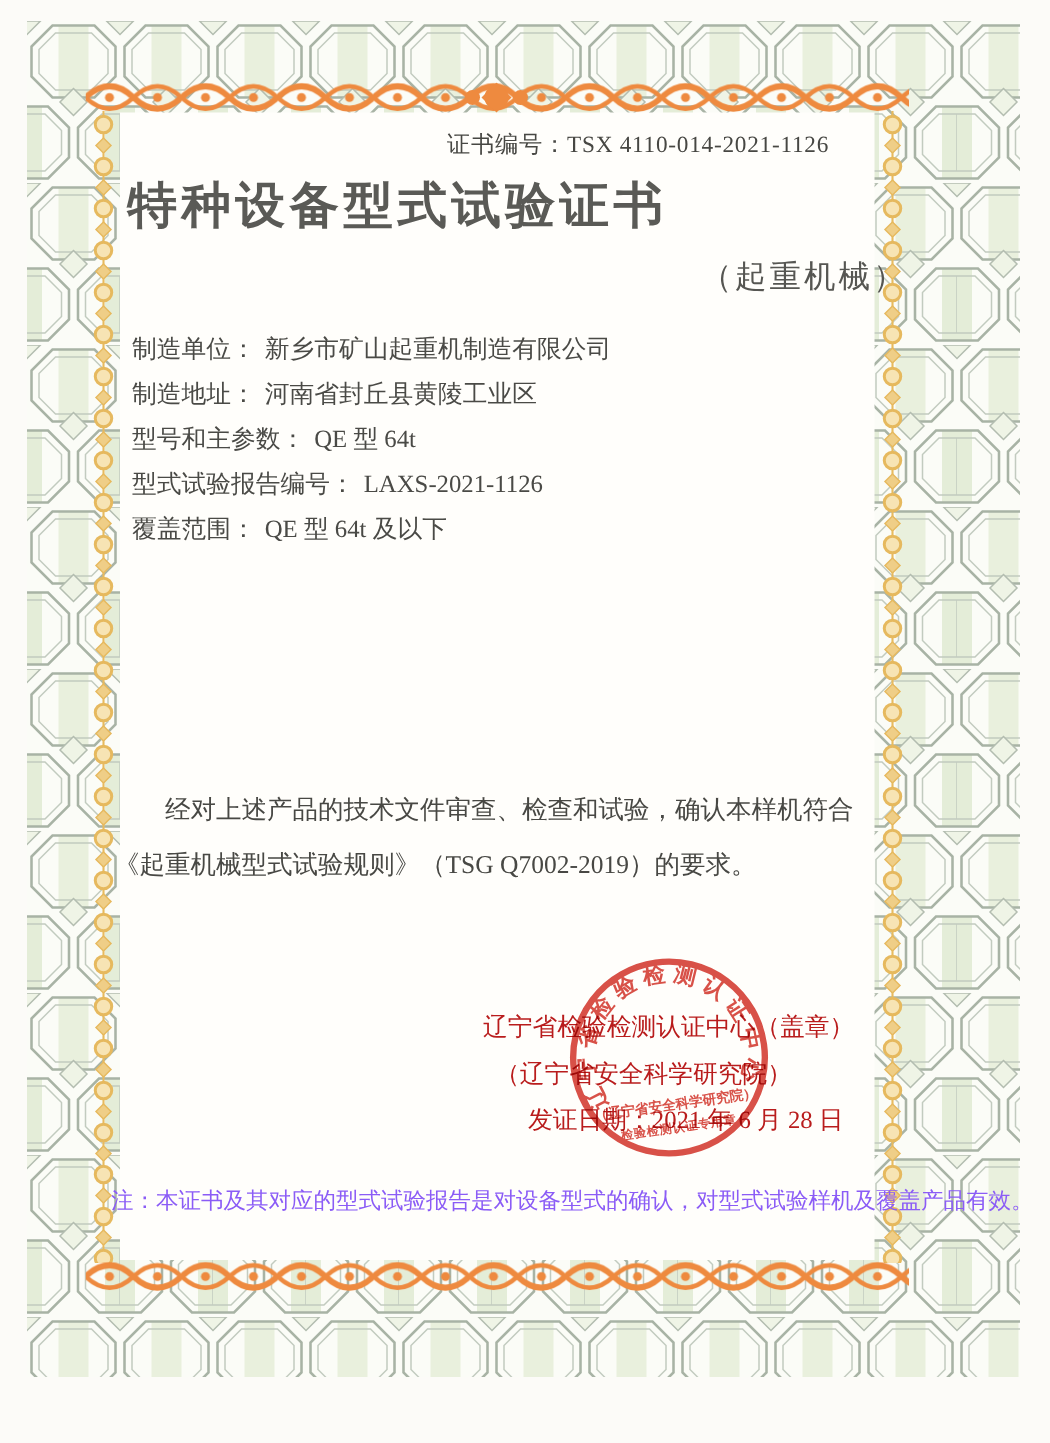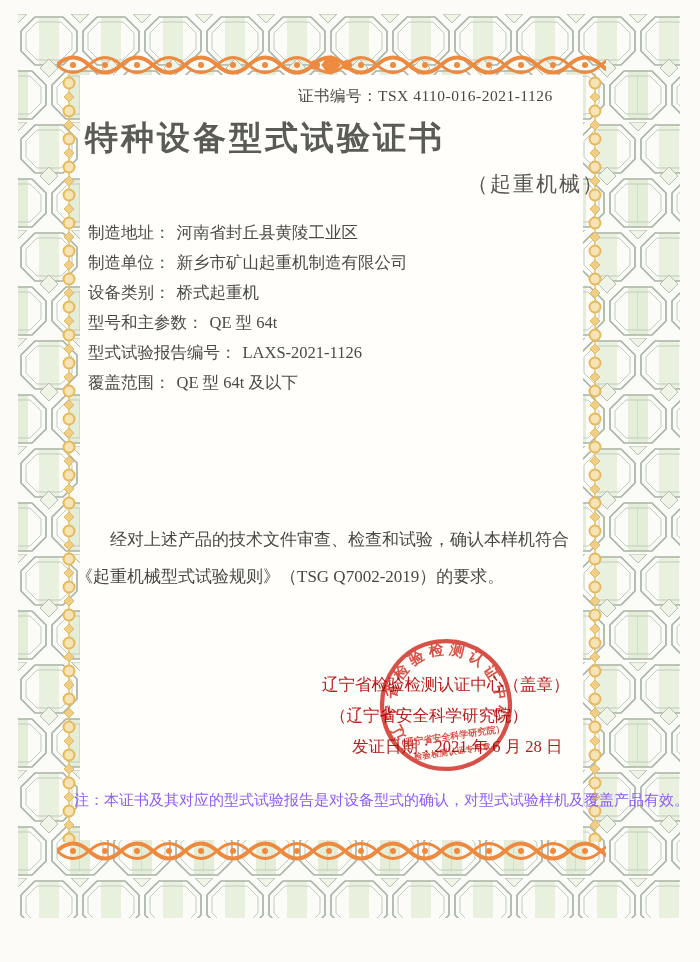--- a/index.html
+++ b/index.html
@@ -105,35 +105,32 @@
     <circle cx="258" cy="10" r="5"></circle>
     <circle cx="290" cy="10" r="5"></circle>
     <polygon points="274,0 284,10 274,20 264,10" fill="#ee8a3f"></polygon>
   </g>
 </svg>
 <svg id="band-bottom" class="abs band-h z4" width="549" height="21" viewBox="0 0 549 21" preserveAspectRatio="none">
   <rect width="549" height="21" fill="url(#scroll)"></rect>
 </svg>
 
 <div id="cert-no" class="abs z4">
-  <span>证书编号：</span><span>TSX 4110-016-2021-1126</span>
+  <span>证书编号：</span><span>TSX 4110-014-2021-1126</span>
 </div>
 
 <div id="title" class="abs z4">特种设备型式试验证书</div>
 <div id="subtitle" class="abs z4">（起重机械）</div>
 
 <div id="fields" class="abs z4">
   <div class="field-row">
-    <span class="lbl">制造地址：</span><span class="val">河南省封丘县黄陵工业区</span>
-  </div>
-  <div class="field-row">
     <span class="lbl">制造单位：</span><span class="val">新乡市矿山起重机制造有限公司</span>
   </div>
   <div class="field-row">
-    <span class="lbl">设备类别：</span><span class="val">桥式起重机</span>
+    <span class="lbl">制造地址：</span><span class="val">河南省封丘县黄陵工业区</span>
   </div>
   <div class="field-row">
     <span class="lbl">型号和主参数：</span><span class="val">QE 型 64t</span>
   </div>
   <div class="field-row">
     <span class="lbl">型式试验报告编号：</span><span class="val">LAXS-2021-1126</span>
   </div>
   <div class="field-row">
     <span class="lbl">覆盖范围：</span><span class="val">QE 型 64t 及以下</span>
   </div>

